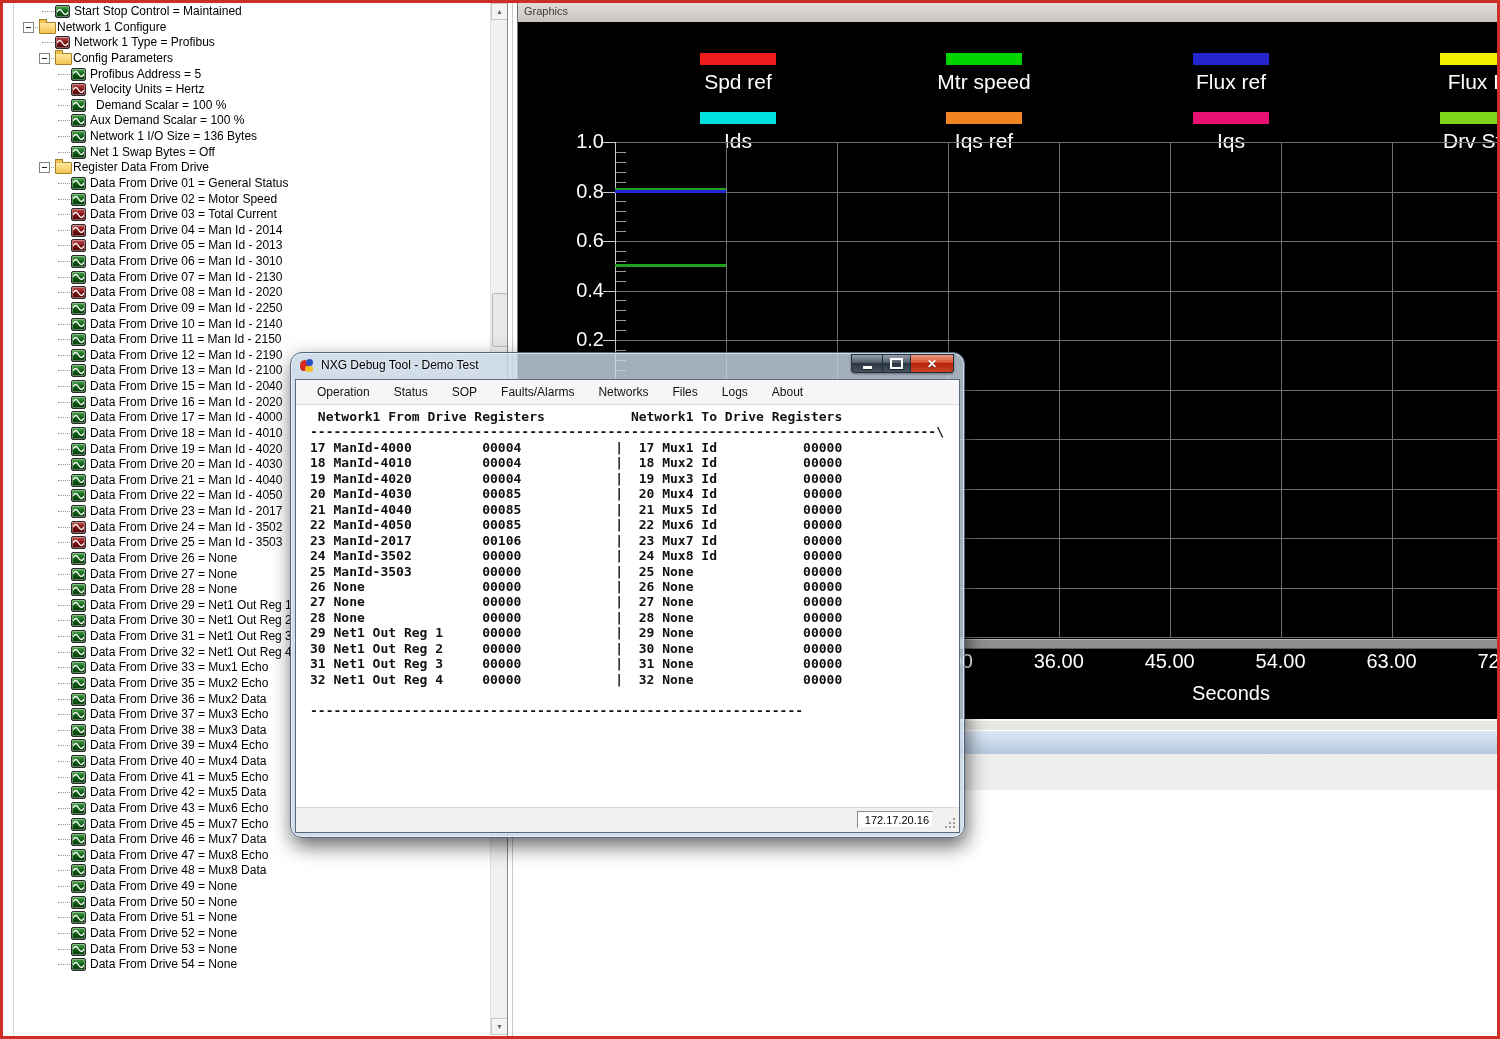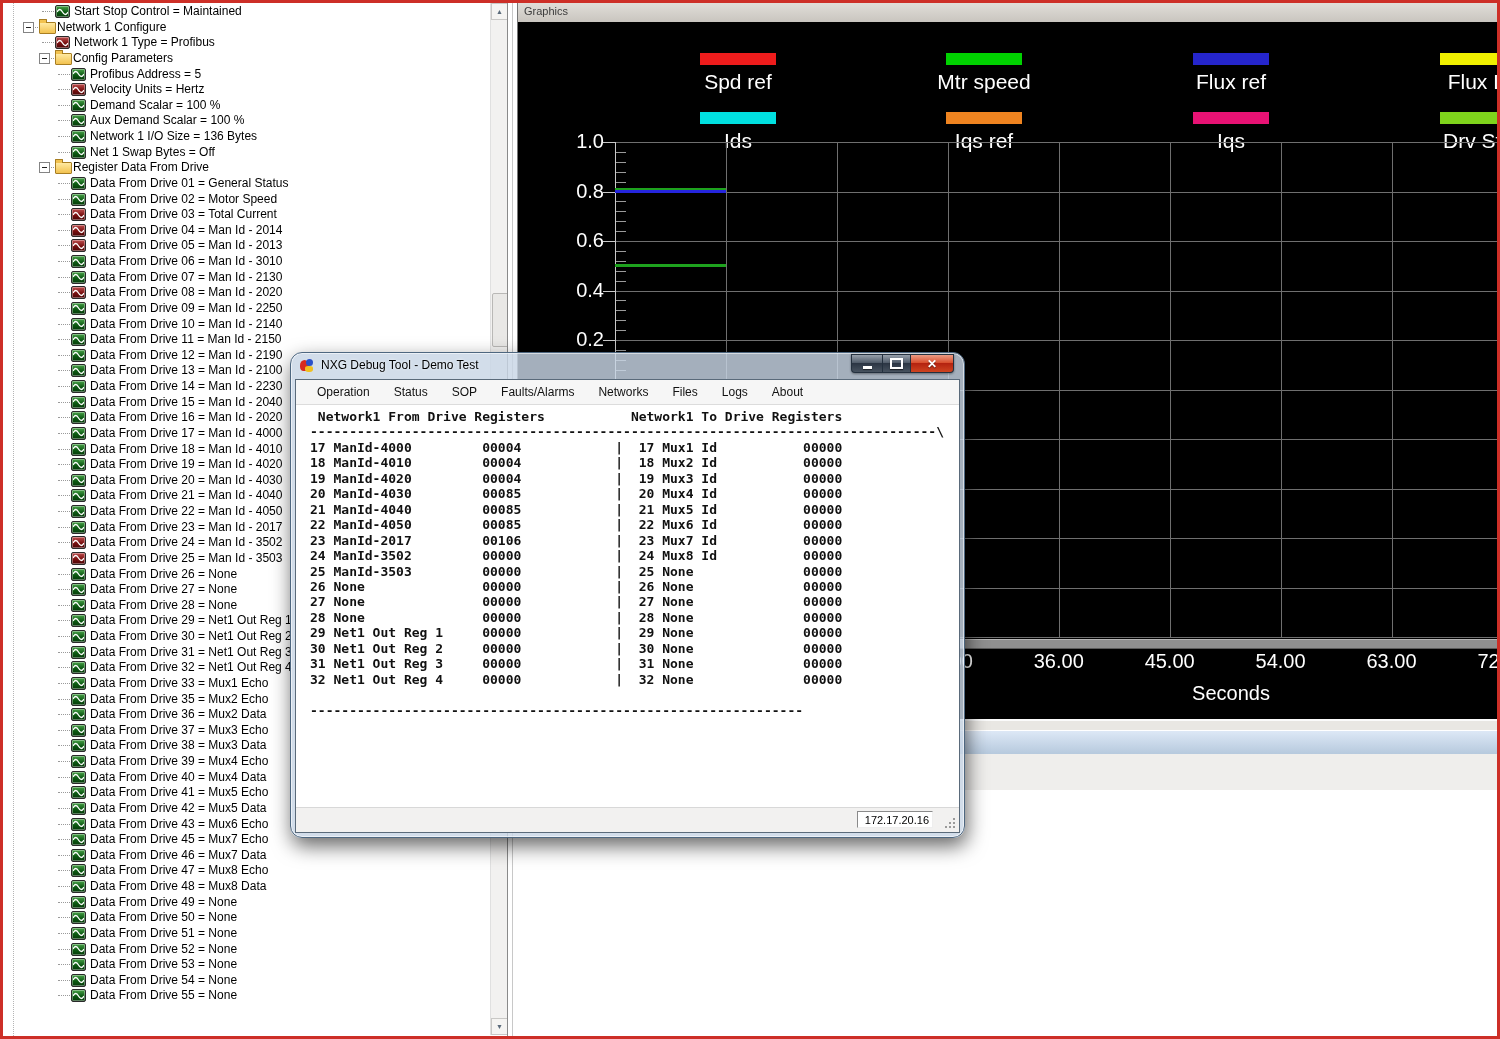--- a/index.html
+++ b/index.html
@@ -169,21 +169,21 @@
           </span>
           <span class="tlabel" style="left:90px">Velocity Units = Hertz</span>
         </div>
         <div class="trow">
           <span class="stub" style="left:58px"></span>
           <span class="wicon g" style="left:71px">
             <svg width="11" height="8" viewBox="0 0 11 8">
               <path d="M0 4 Q2.75 -1 5.5 4 T11 4" stroke="#fff" stroke-width="1.3" fill="none"></path>
             </svg>
           </span>
-          <span class="tlabel" style="left:90px">Demand Scalar = 100 %</span>
+          <span class="tlabel" style="left:96px">Demand Scalar = 100 %</span>
         </div>
         <div class="trow">
           <span class="stub" style="left:58px"></span>
           <span class="wicon g" style="left:71px">
             <svg width="11" height="8" viewBox="0 0 11 8">
               <path d="M0 4 Q2.75 -1 5.5 4 T11 4" stroke="#fff" stroke-width="1.3" fill="none"></path>
             </svg>
           </span>
           <span class="tlabel" style="left:90px">Aux Demand Scalar = 100 %</span>
         </div>
@@ -328,29 +328,20 @@
           </span>
           <span class="tlabel" style="left:90px">Data From Drive 13 = Man Id - 2100</span>
         </div>
         <div class="trow">
           <span class="stub" style="left:58px"></span>
           <span class="wicon g" style="left:71px">
             <svg width="11" height="8" viewBox="0 0 11 8">
               <path d="M0 4 Q2.75 -1 5.5 4 T11 4" stroke="#fff" stroke-width="1.3" fill="none"></path>
             </svg>
           </span>
-          <span class="tlabel" style="left:90px">Data From Drive 14 = Man Id - 2230</span>
-        </div>
-        <div class="trow">
-          <span class="stub" style="left:58px"></span>
-          <span class="wicon g" style="left:71px">
-            <svg width="11" height="8" viewBox="0 0 11 8">
-              <path d="M0 4 Q2.75 -1 5.5 4 T11 4" stroke="#fff" stroke-width="1.3" fill="none"></path>
-            </svg>
-          </span>
           <span class="tlabel" style="left:90px">Data From Drive 15 = Man Id - 2040</span>
         </div>
         <div class="trow">
           <span class="stub" style="left:58px"></span>
           <span class="wicon g" style="left:71px">
             <svg width="11" height="8" viewBox="0 0 11 8">
               <path d="M0 4 Q2.75 -1 5.5 4 T11 4" stroke="#fff" stroke-width="1.3" fill="none"></path>
             </svg>
           </span>
           <span class="tlabel" style="left:90px">Data From Drive 16 = Man Id - 2020</span>
@@ -671,29 +662,20 @@
           <span class="tlabel" style="left:90px">Data From Drive 53 = None</span>
         </div>
         <div class="trow">
           <span class="stub" style="left:58px"></span>
           <span class="wicon g" style="left:71px">
             <svg width="11" height="8" viewBox="0 0 11 8">
               <path d="M0 4 Q2.75 -1 5.5 4 T11 4" stroke="#fff" stroke-width="1.3" fill="none"></path>
             </svg>
           </span>
           <span class="tlabel" style="left:90px">Data From Drive 54 = None</span>
-        </div>
-        <div class="trow">
-          <span class="stub" style="left:58px"></span>
-          <span class="wicon g" style="left:71px">
-            <svg width="11" height="8" viewBox="0 0 11 8">
-              <path d="M0 4 Q2.75 -1 5.5 4 T11 4" stroke="#fff" stroke-width="1.3" fill="none"></path>
-            </svg>
-          </span>
-          <span class="tlabel" style="left:90px">Data From Drive 55 = None</span>
         </div>
       </div>
     <div id="tree-scrollbar">
       <div class="sbtn" id="sb-up">▲</div>
       <div id="sb-thumb"></div>
       <div class="sbtn" id="sb-down">▼</div>
     </div>
     <div id="splitter"></div>
   </div>
 

